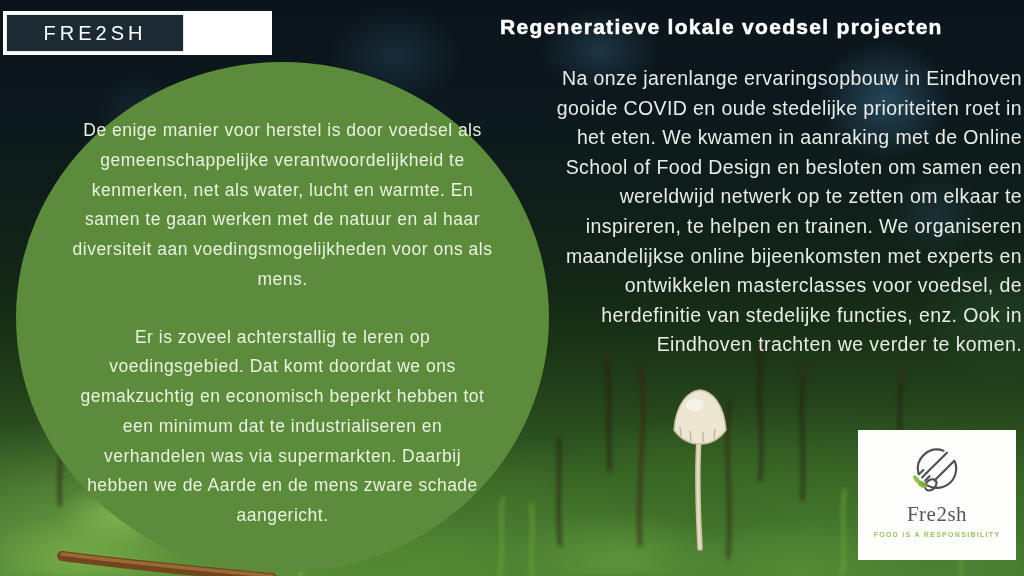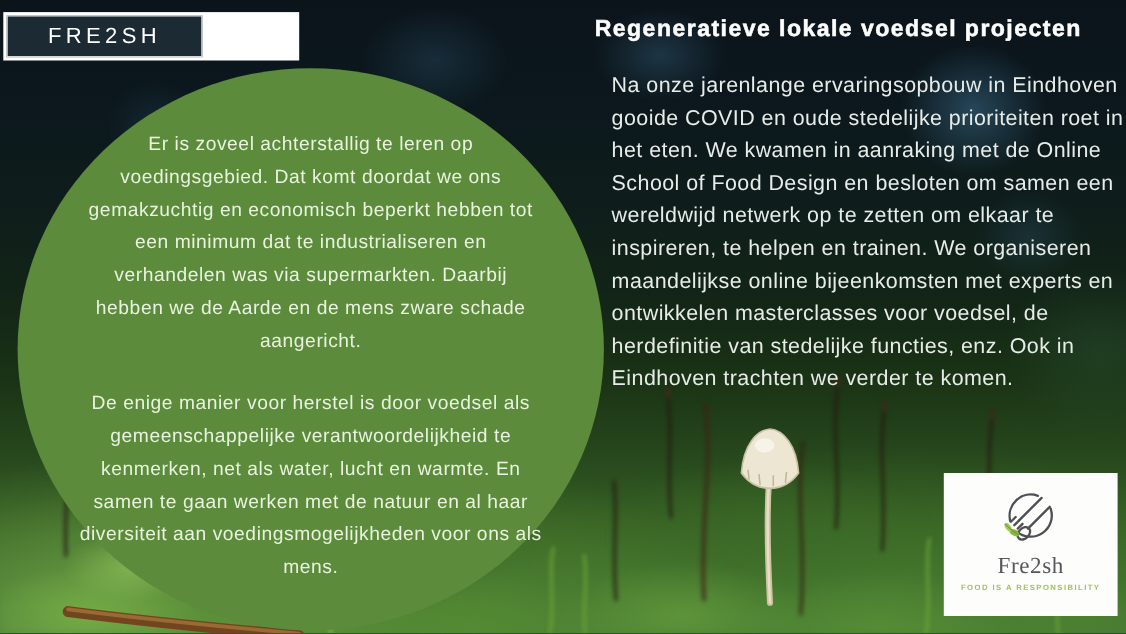--- a/index.html
+++ b/index.html
@@ -51,42 +51,42 @@
     border:1.5px solid rgba(255,255,255,.9);
     display:flex; align-items:center; justify-content:center;
   }
   .badge-dark span{
     color:var(--badge-text,#fff); font-size:20px; letter-spacing:4px; font-weight:400;
   }
 
   
   .heading{
     position:absolute; left:500px; top:15px; width:524px; margin:0;
-    text-align:center; white-space:nowrap;
+    white-space:nowrap;
     font-size:21px; font-weight:bold; letter-spacing:1.3px;
     color:var(--heading-text,#fff); -webkit-text-stroke:.5px var(--heading-text,#fff);
   }
 
   
   .circle-panel{
     position:absolute; left:16px; top:62px; width:533px; height:511px;
     border-radius:50%; background:var(--circle-green,#5b8b3b);
     box-sizing:border-box; padding:54px 56px 0; text-align:center;
   }
   .circle-panel p{
     margin:0; color:var(--circle-text,#e9f3df);
     font-size:17.5px; line-height:1.7; letter-spacing:.5px;
   }
   .circle-panel p + p{margin-top:28px;}
 
   
   .body-par{
     position:absolute; left:556px; top:64px; width:466px; margin:0;
     color:var(--body-text,#e8ece9);
-    font-size:19.5px; line-height:29.6px; letter-spacing:.4px;
+    font-size:19.5px; line-height:29.6px; letter-spacing:.4px;text-align:right;
   }
 
   
   .card{
     position:absolute; left:858px; top:430px; width:158px; height:130px;
     background:var(--card-bg,#fdfdfc);
     display:flex; flex-direction:column; align-items:center; justify-content:flex-start;
     padding-top:9px; box-sizing:border-box;
   }
   .card-icon{width:62px; height:62px;}
@@ -154,22 +154,22 @@
 
   <div class="badge">
     <div class="badge-dark">
       <span>FRE2SH</span>
     </div>
   </div>
 
   <h1 class="heading">Regeneratieve lokale voedsel projecten</h1>
 
   <div class="circle-panel">
+    <p>De enige manier voor herstel is door voedsel als gemeenschappelijke verantwoordelijkheid te kenmerken, net als water, lucht en warmte. En samen te gaan werken met de natuur en al haar diversiteit aan voedingsmogelijkheden voor ons als mens.</p>
     <p>Er is zoveel achterstallig te leren op voedingsgebied. Dat komt doordat we ons gemakzuchtig en economisch beperkt hebben tot een minimum dat te industrialiseren en verhandelen was via supermarkten. Daarbij hebben we de Aarde en de mens zware schade aangericht.</p>
-    <p>De enige manier voor herstel is door voedsel als gemeenschappelijke verantwoordelijkheid te kenmerken, net als water, lucht en warmte. En samen te gaan werken met de natuur en al haar diversiteit aan voedingsmogelijkheden voor ons als mens.</p>
   </div>
 
   <p class="body-par">Na onze jarenlange ervaringsopbouw in Eindhoven gooide COVID en oude stedelijke prioriteiten roet in het eten. We kwamen in aanraking met de Online School of Food Design en besloten om samen een wereldwijd netwerk op te zetten om elkaar te inspireren, te helpen en trainen. We organiseren maandelijkse online bijeenkomsten met experts en ontwikkelen masterclasses voor voedsel, de herdefinitie van stedelijke functies, enz. Ook in Eindhoven trachten we verder te komen.</p>
 
   <div class="card">
     <svg class="card-icon" viewBox="0 0 100 100">
 
       <g stroke="#4d4f54" stroke-width="3.4" fill="none" stroke-linecap="round">
         <path d="M60.6,18.9 A31,31 0 0 0 20.1,56.0"></path>
         <path d="M30.1,71.7 A31,31 0 0 0 79.1,37.4"></path>

